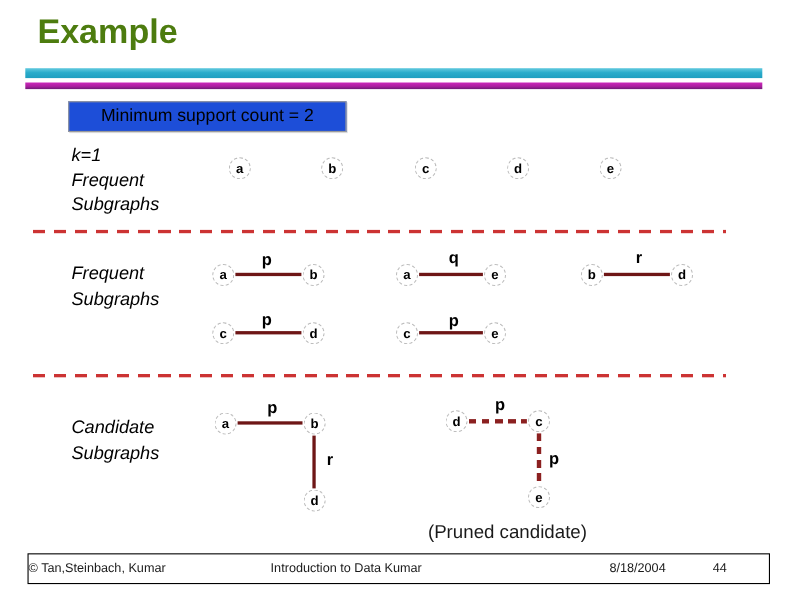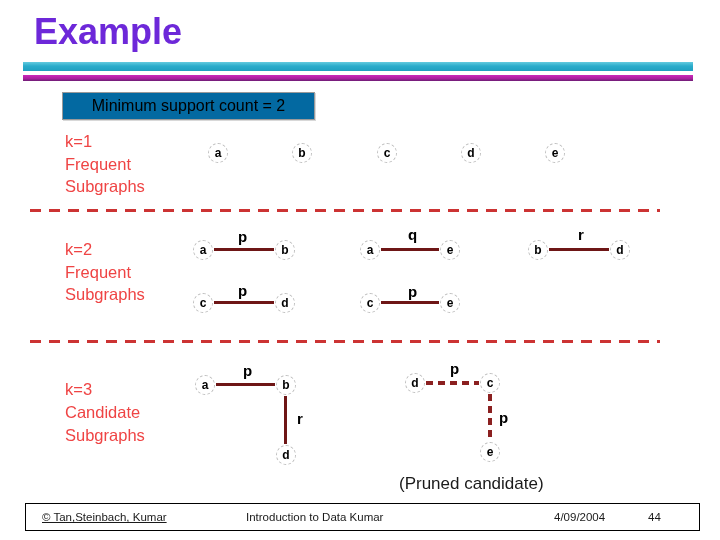--- a/index.html
+++ b/index.html
@@ -1,56 +1,56 @@
 <!DOCTYPE html>
 <html><head>
 <meta charset="utf-8">
 <style>
   html,body{margin:0;padding:0;background:#fff;}
   .slide{
     position:relative;width:720px;height:540px;background:#ffffff;overflow:hidden;
     font-family:"Liberation Sans",sans-serif;color:#000;
   }
   .title{
-    position:absolute;left:34px;top:11px;font-size:36px;font-weight:bold;
-    letter-spacing:0px;color:#6d28d9;margin:0;
+    position:absolute;left:34px;top:11px;font-size:31px;font-weight:bold;
+    letter-spacing:0px;color:#4d7c0f;margin:0;
   }
   .bar{position:absolute;left:23px;width:670px;}
   .bar-cyan{top:62px;height:9px;background:linear-gradient(180deg,#63cadf 0%,#2aaccb 45%,#1f9fc0 100%);}
   .bar-magenta{top:75px;height:6px;background:linear-gradient(180deg,#cc29bb 0%,#a91f9e 60%,#6d1d75 100%);}
   .support-box{
     position:absolute;left:62px;top:92px;width:251px;height:26px;
-    border:1px solid #9a9a9a;background:#0369a1;box-shadow:1px 1px 0 #d8d8d8;
+    border:1px solid #9a9a9a;background:#1d4ed8;box-shadow:1px 1px 0 #d8d8d8;
     font-size:16px;line-height:26px;text-align:center;color:#000;
   }
-  .section-label{position:absolute;left:65px;font-size:16.5px;line-height:22.5px;color:#ef4444;}
+  .section-label{position:absolute;left:65px;font-size:16.5px;line-height:22.5px;color:#000000;font-style:italic;}
   .separator{
     position:absolute;left:30px;width:630px;height:3px;
     background:repeating-linear-gradient(90deg,#cc3333 0 11px,transparent 11px 19px);
   }
   .node{
     position:absolute;width:20px;height:20px;border-radius:50%;
     border:1px dashed #bdbdbd;background:#fff;
     font-size:12px;font-weight:bold;color:#000;
     display:flex;align-items:center;justify-content:center;
     transform:translate(-50%,-50%);box-sizing:border-box;
   }
   .edge-h{position:absolute;height:3px;background:#6e1616;}
   .edge-v{position:absolute;width:3px;background:#6e1616;}
   .edge-h.dashed{height:4px;background:repeating-linear-gradient(90deg,#8b2020 0 7px,transparent 7px 12px);}
   .edge-v.dashed{width:4px;background:repeating-linear-gradient(180deg,#8b2020 0 7px,transparent 7px 12px);}
   .elabel{position:absolute;font-size:15px;font-weight:bold;color:#000;}
-  .pruned-note{position:absolute;left:389px;top:474px;font-size:17px;color:#1a1a1a;margin-left:10px;}
+  .pruned-note{position:absolute;left:389px;top:474px;font-size:17px;color:#1a1a1a;}
   .footer{
     position:absolute;left:25px;top:503px;width:675px;height:28px;
     border:1px solid #000;box-sizing:border-box;background:#fff;
     font-size:11.5px;color:#1a1a1a;
   }
   .footer span{position:absolute;top:0;line-height:26px;white-space:nowrap;}
-  .f-copy{left:16px;text-decoration:underline;}
+  .f-copy{left:0;}
   .f-center{left:220px;}
   .f-date{left:528px;}
   .f-page{left:622px;}
 </style>
 </head>
 <body>
 
 <div class="slide">
 
   <h1 class="title">Example</h1>
@@ -66,21 +66,20 @@
   </div>
   <div class="node" style="left:218px;top:153px">a</div>
   <div class="node" style="left:302px;top:153px">b</div>
   <div class="node" style="left:387px;top:153px">c</div>
   <div class="node" style="left:471px;top:153px">d</div>
   <div class="node" style="left:555px;top:153px">e</div>
 
   <div class="separator" style="top:209px"></div>
 
   <div class="section-label" style="top:238px">
-    <div>k=2</div>
     <div>Frequent</div>
     <div>Subgraphs</div>
   </div>
 
   <div class="edge-h" style="left:214px;top:248px;width:60px"></div>
   <div class="elabel" style="left:238px;top:228px">p</div>
   <div class="node" style="left:203px;top:250px">a</div>
   <div class="node" style="left:285px;top:250px">b</div>
 
   <div class="edge-h" style="left:381px;top:248px;width:58px"></div>
@@ -99,21 +98,20 @@
   <div class="node" style="left:285px;top:303px">d</div>
 
   <div class="edge-h" style="left:381px;top:301px;width:58px"></div>
   <div class="elabel" style="left:408px;top:283px">p</div>
   <div class="node" style="left:370px;top:303px">c</div>
   <div class="node" style="left:450px;top:303px">e</div>
 
   <div class="separator" style="top:340px"></div>
 
   <div class="section-label" style="top:378px;line-height:23px">
-    <div>k=3</div>
     <div>Candidate</div>
     <div>Subgraphs</div>
   </div>
 
   <div class="edge-h" style="left:216px;top:383px;width:59px"></div>
   <div class="elabel" style="left:243px;top:362px">p</div>
   <div class="edge-v" style="left:284px;top:396px;height:48px"></div>
   <div class="elabel" style="left:297px;top:410px">r</div>
   <div class="node" style="left:205px;top:385px">a</div>
   <div class="node" style="left:286px;top:385px">b</div>
@@ -125,17 +123,17 @@
   <div class="elabel" style="left:499px;top:409px">p</div>
   <div class="node" style="left:415px;top:383px">d</div>
   <div class="node" style="left:490px;top:383px">c</div>
   <div class="node" style="left:490px;top:452px">e</div>
 
   <div class="pruned-note">(Pruned candidate)</div>
 
   <div class="footer">
     <span class="f-copy">© Tan,Steinbach, Kumar</span>
     <span class="f-center">Introduction to Data Kumar</span>
-    <span class="f-date">4/09/2004</span>
+    <span class="f-date">8/18/2004</span>
     <span class="f-page">44</span>
   </div>
 
 </div>
 
 </body></html>

